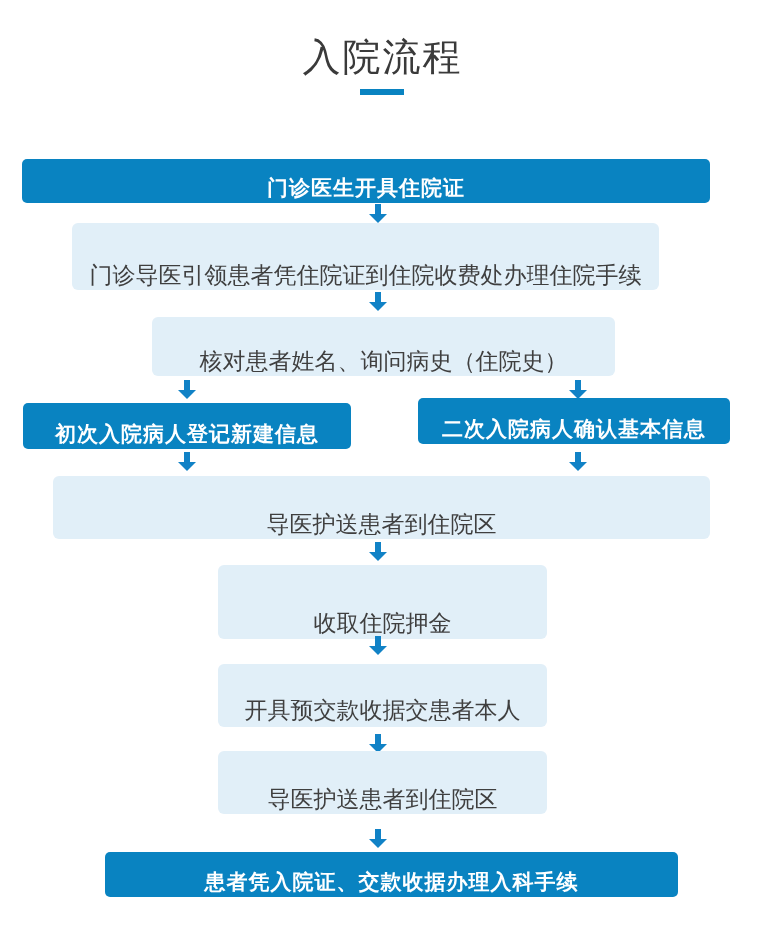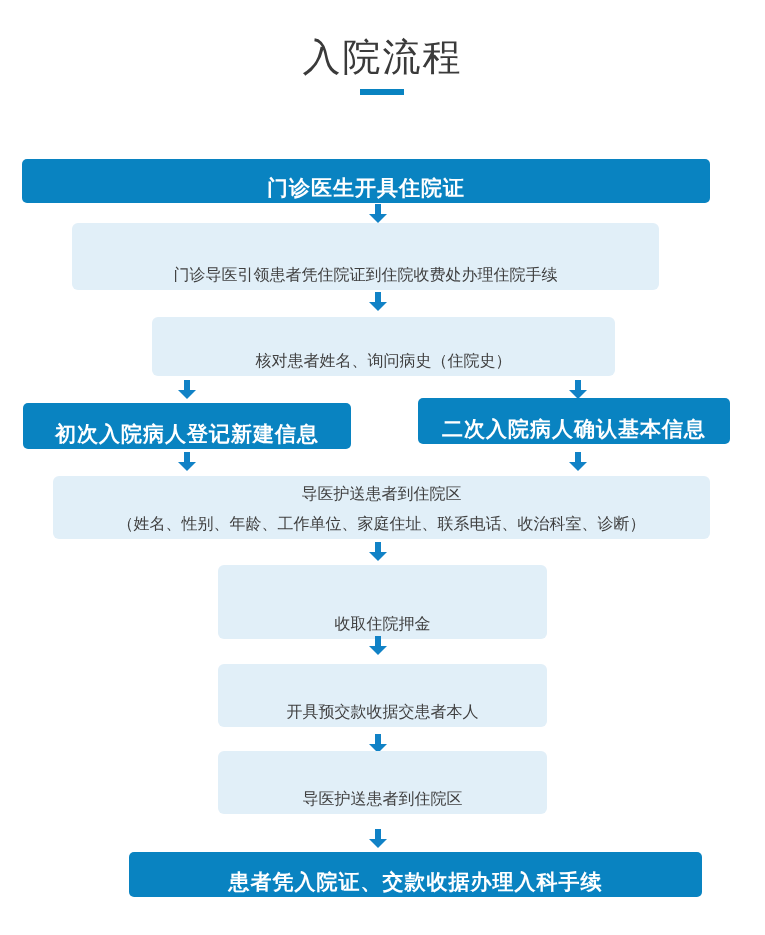--- a/index.html
+++ b/index.html
@@ -27,21 +27,21 @@
   .box{
     position:absolute;display:flex;flex-direction:column;
     align-items:center;justify-content:flex-end;text-align:center;
   }
   .box.primary{
     background:var(--accent);color:#ffffff;border-radius:5px;
     font-size:21px;font-weight:700;letter-spacing:1px;
   }
   .box.light{
     background:var(--light);color:var(--text);border-radius:6px;
-    font-size:16px;
+    font-size:23px;
   }
   .box .line{display:block;line-height:30px;}
   .arrow{
     position:absolute;width:18px;height:19px;
     display:flex;flex-direction:column;align-items:center;
   }
   .arrow .stem{width:6px;height:10px;background:var(--arrow);}
   .arrow .head{
     width:0;height:0;
     border-left:9px solid transparent;
@@ -99,52 +99,51 @@
     <span class="stem"></span>
       <span class="head"></span>
   </div>
   <div class="arrow" style="left:569px;top:452px;">
     <span class="stem"></span>
       <span class="head"></span>
   </div>
 
   <div class="box light" style="left:53px;top:476px;width:657px;height:63px;">
     <span class="line">导医护送患者到住院区</span>
-    <span class="line">（姓名、性别、年龄、工作单位、家庭住址、联系电话、收治科室、诊断）</span>
   </div>
 
   <div class="arrow" style="left:369px;top:542px;">
     <span class="stem"></span>
       <span class="head"></span>
   </div>
 
   <div class="box light" style="left:218px;top:565px;width:329px;height:74px;font-family:Liberation Serif, serif;">
     <span class="line">收取住院押金</span>
   </div>
 
   <div class="arrow" style="left:369px;top:636px;">
     <span class="stem"></span>
       <span class="head"></span>
   </div>
 
-  <div class="box light" style="left:218px;top:664px;width:329px;height:63px;">
+  <div class="box light" style="left:218px;top:664px;width:329px;height:63px;font-family:Liberation Mono, monospace;">
     <span class="line">开具预交款收据交患者本人</span>
   </div>
 
   <div class="arrow" style="left:369px;top:734px;">
     <span class="stem"></span>
       <span class="head"></span>
   </div>
 
   <div class="box light" style="left:218px;top:751px;width:329px;height:63px;">
     <span class="line">导医护送患者到住院区</span>
   </div>
 
   <div class="arrow" style="left:369px;top:829px;">
     <span class="stem"></span>
       <span class="head"></span>
   </div>
 
-  <div class="box primary" style="left:105px;top:852px;width:573px;height:45px;margin-left:24px;">
+  <div class="box primary" style="left:105px;top:852px;width:573px;height:45px;">
     <span class="line">患者凭入院证、交款收据办理入科手续</span>
   </div>
 
 </div>
 
 </body></html>

